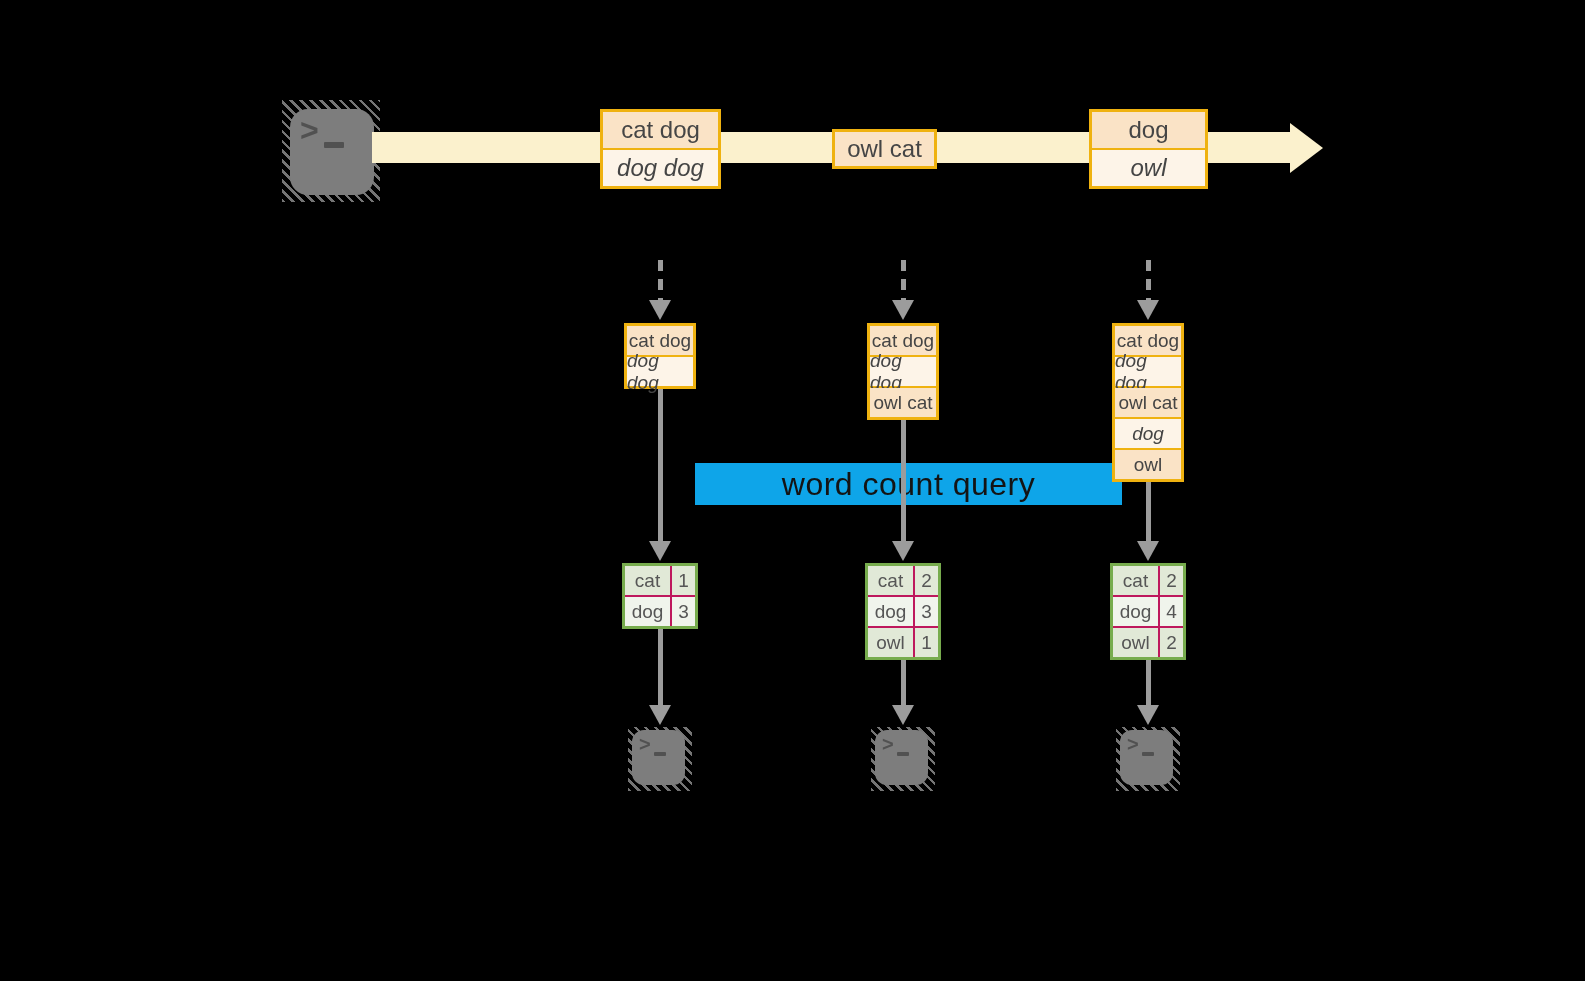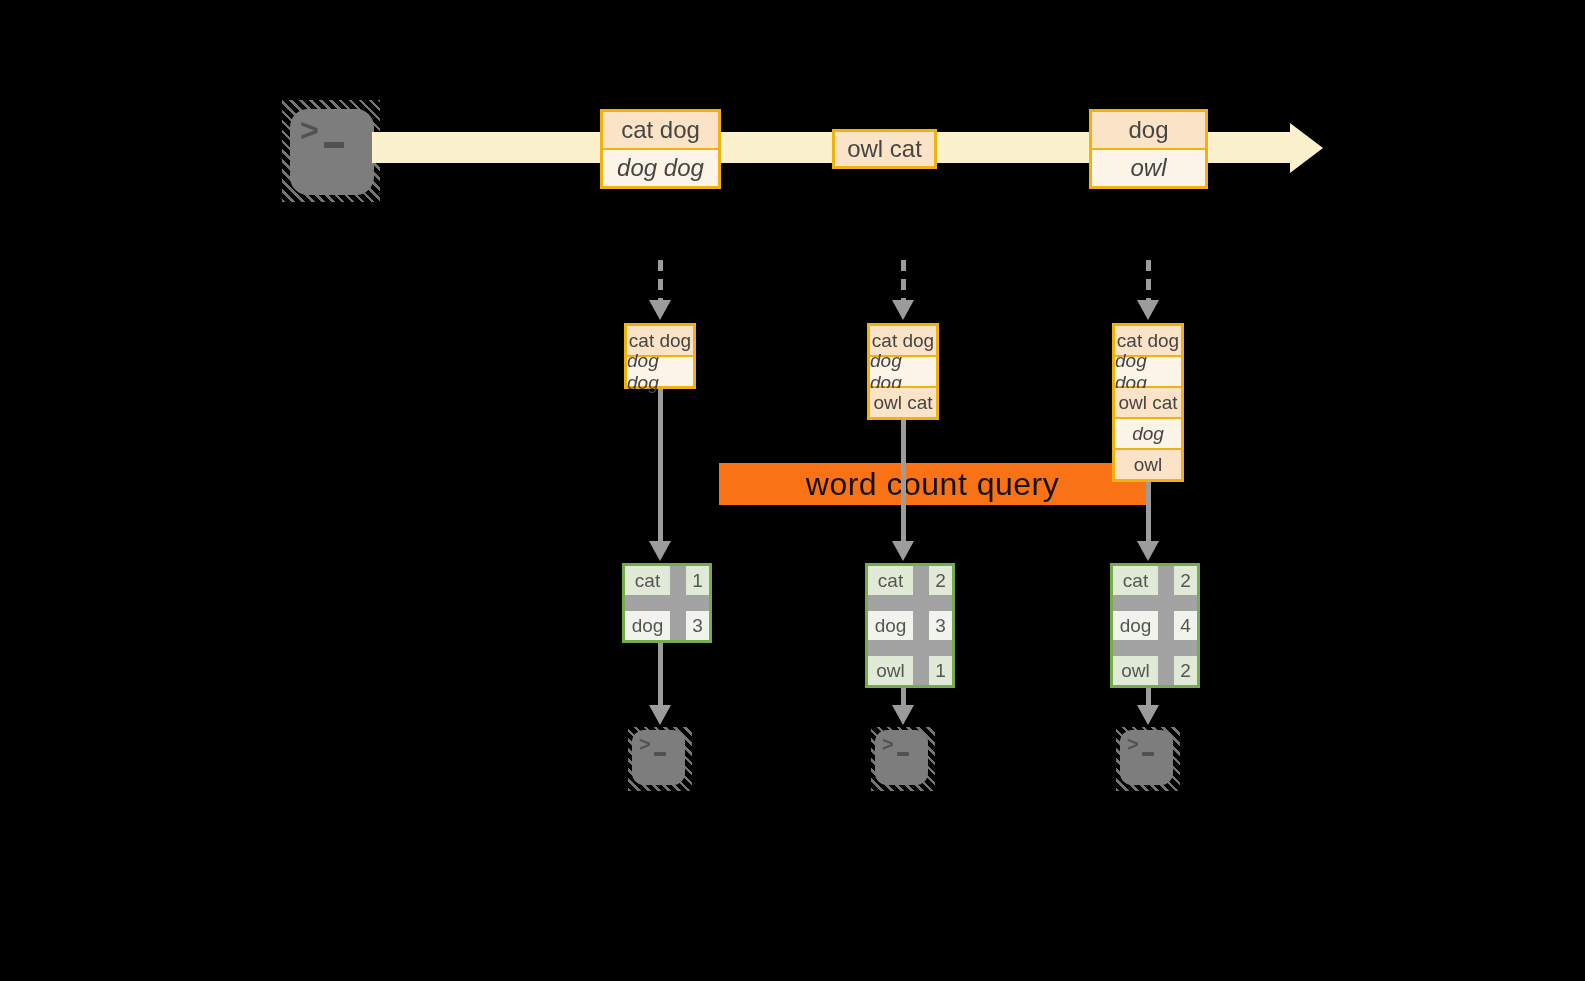--- a/index.html
+++ b/index.html
@@ -52,30 +52,30 @@
   }
   .vline{position:absolute;width:5px;background:#9c9c9c;z-index:2;}
   .ahead{
     position:absolute;width:0;height:0;z-index:2;
     border-left:11px solid transparent;border-right:11px solid transparent;
     border-top:20px solid #9c9c9c;
   }
 
   
   .query-band{
-    position:absolute;left:695px;top:463px;width:427px;height:42px;background:#f97316;z-index:1;
-    display:flex;align-items:center;justify-content:center;margin-left:24px;
+    position:absolute;left:695px;top:463px;width:427px;height:42px;background:#0ea5e9;z-index:1;
+    display:flex;align-items:center;justify-content:center;
   }
   .query-label{font-size:32px;font-weight:300;color:#141414;letter-spacing:0.5px;}
 
   
   .gtable{
     position:absolute;z-index:3;box-sizing:content-box;
-    background:#a3a3a3;border:3px solid #77ac4d;
-    display:grid;grid-template-columns:45px 23px;gap:16px;
+    background:#be185d;border:3px solid #77ac4d;
+    display:grid;grid-template-columns:45px 23px;gap:2px;
   }
   .gcell{display:flex;align-items:center;justify-content:center;height:29px;font-size:19px;color:#565656;}
   .row-a{background:#e1e9d7;}
   .row-b{background:#f0f4ec;}
 </style>
 </head>
 <body>
 
 <div class="abs" style="left:0;top:0;width:1585px;height:981px;">
 

